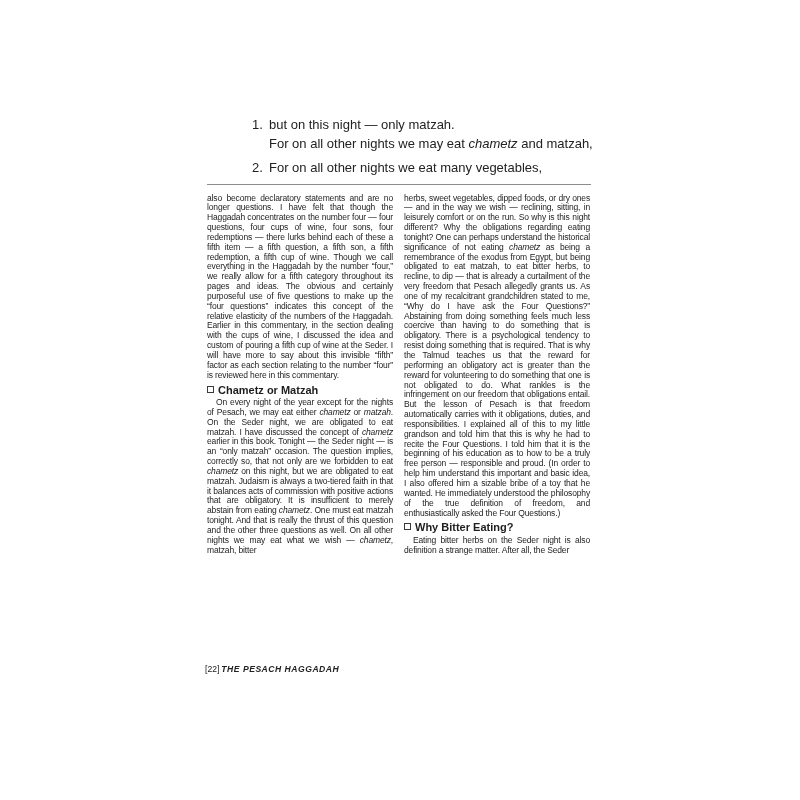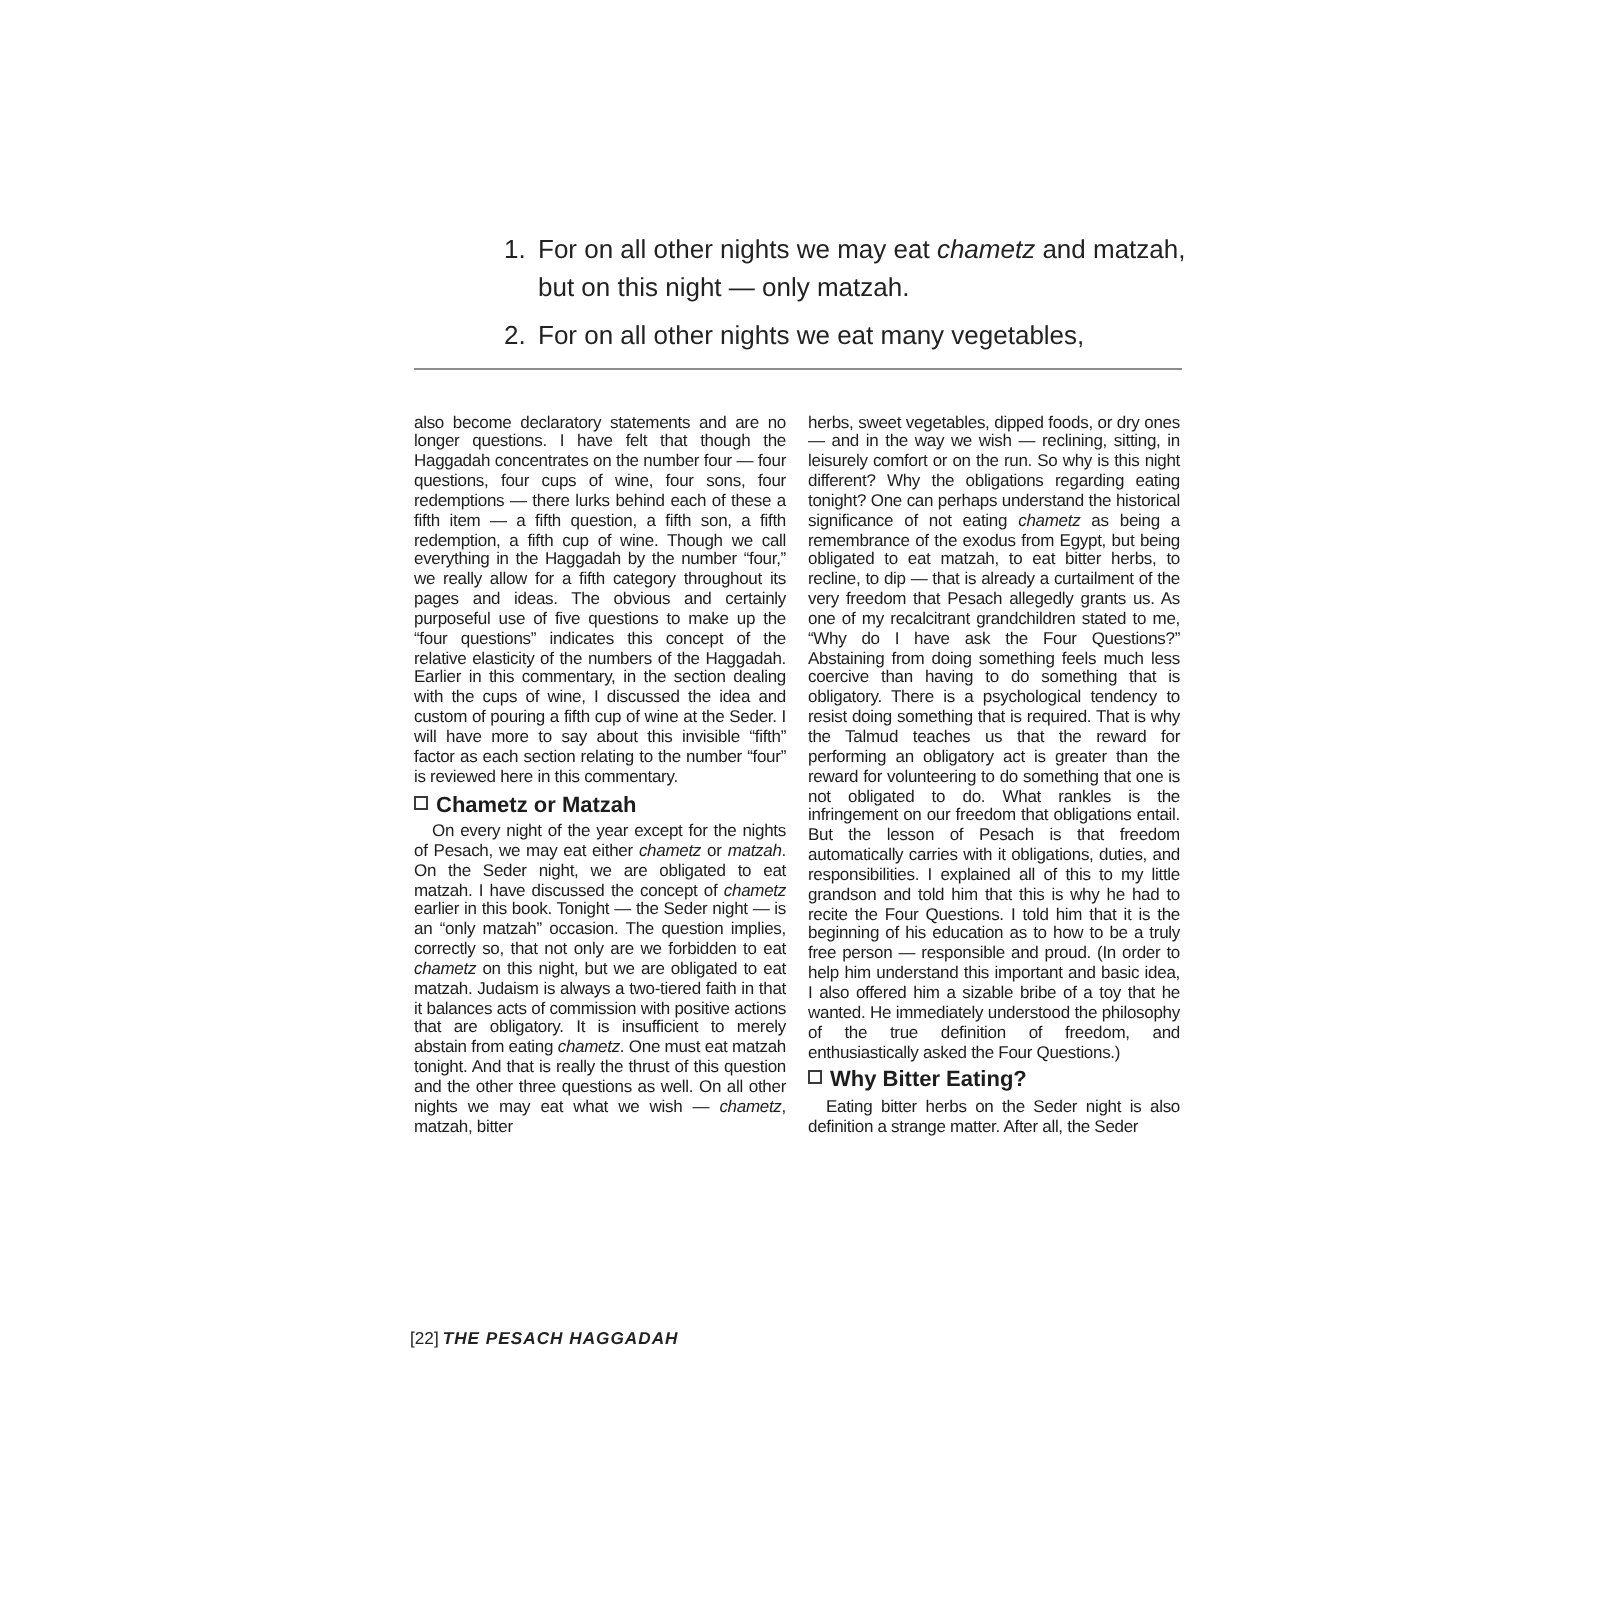--- a/index.html
+++ b/index.html
@@ -10,21 +10,21 @@
   }
   .page{position:absolute;left:207px;top:0;width:384px;height:800px;}
   
   .quote-list{list-style:none;margin:0;padding:116px 0 0 45px;}
   .q-item{display:flex;font-size:13px;line-height:18.5px;color:#222222;margin-bottom:6px;}
   .q-num{width:17px;flex:none;}
   .q-line{white-space:nowrap;}
   
   .rule{border:none;border-top:1px solid #8c8c8c;margin:3px 0 0 0;}
   
-  .columns{display:flex;gap:11px;margin-top:22px;}
+  .columns{display:flex;gap:11px;margin-top:9px;}
   .col{
     width:186px;font-size:8.5px;line-height:9.85px;letter-spacing:-0.15px;
     text-align:justify;color:#1d1d1d;
   }
   .para{margin:0;}
   .para.indent{text-indent:9px;}
   .heading{font-weight:bold;font-size:11px;line-height:11px;margin:4px 0 2.5px 0;letter-spacing:0;text-align:left;}
   .sq{display:inline-block;width:5px;height:5px;border:1px solid #3a3a3a;margin-right:4px;position:relative;top:-1px;}
   
   .footer{position:absolute;left:-2px;top:664px;font-size:8.6px;color:#222222;white-space:nowrap;}
@@ -33,22 +33,22 @@
 </style>
 </head>
 <body>
 
 <div class="page">
 
   <ol class="quote-list" id="quote-list">
       <li class="q-item">
         <span class="q-num">1.</span>
         <div>
+          <div class="q-line"><span>but on this night — only matzah.</span></div>
           <div class="q-line"><span>For on all other nights we may eat </span><i>chametz</i><span> and matzah,</span></div>
-          <div class="q-line"><span>but on this night — only matzah.</span></div>
         </div>
       </li>
       <li class="q-item">
         <span class="q-num">2.</span>
         <div>
           <div class="q-line"><span>For on all other nights we eat many vegetables,</span></div>
         </div>
       </li>
     </ol>
 

